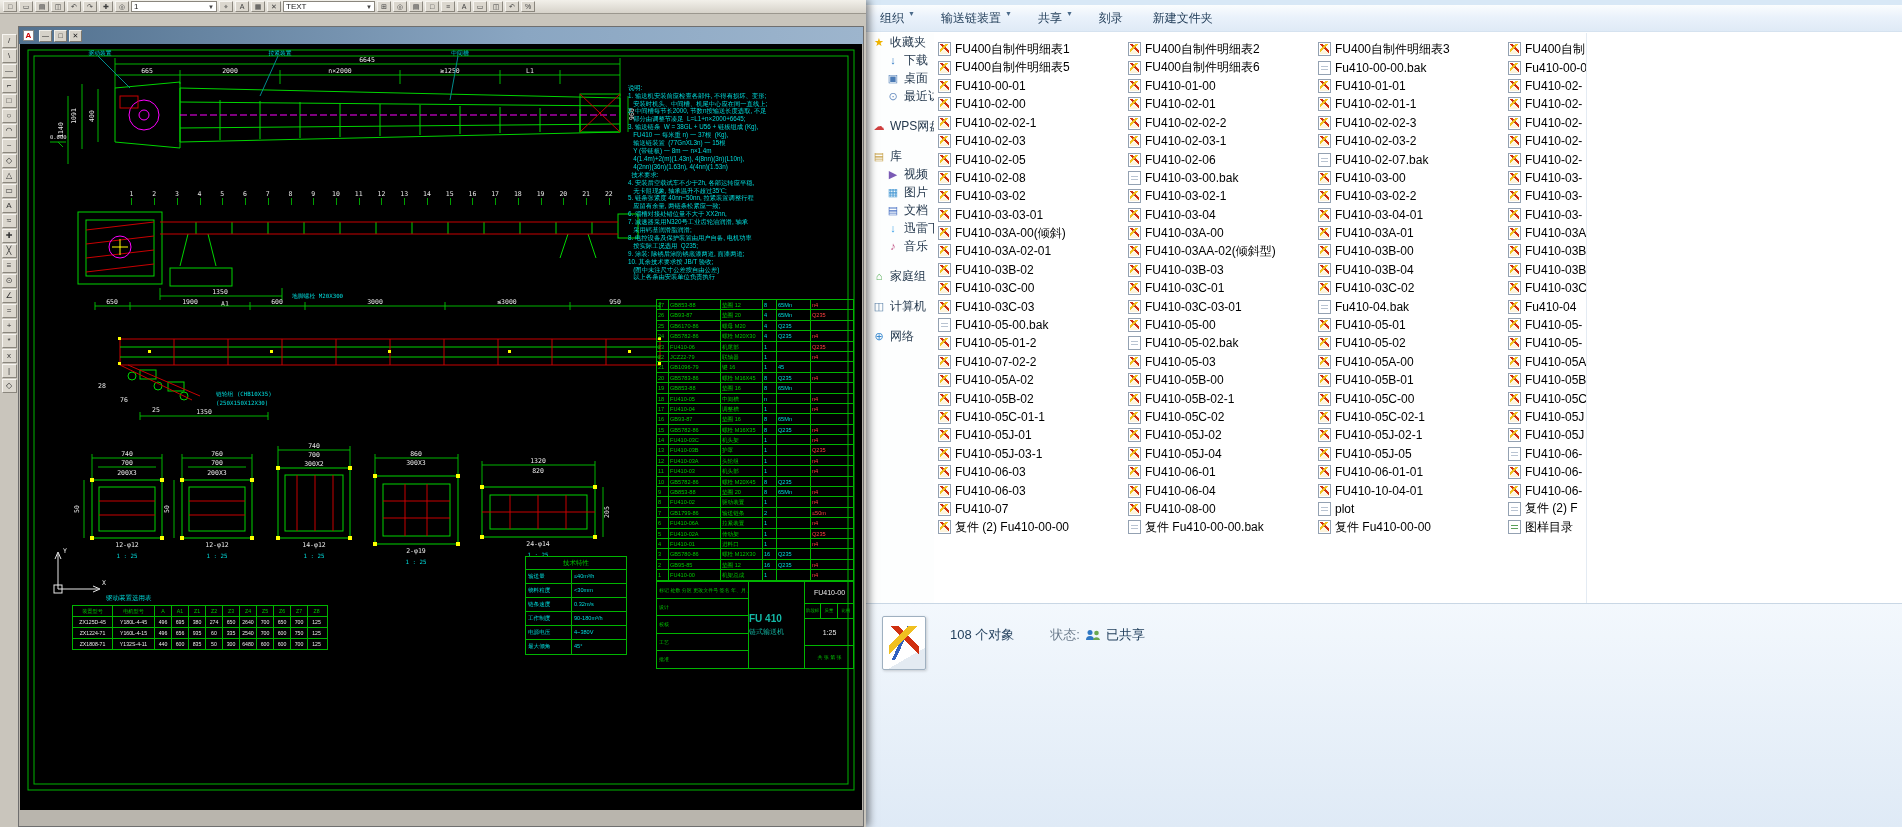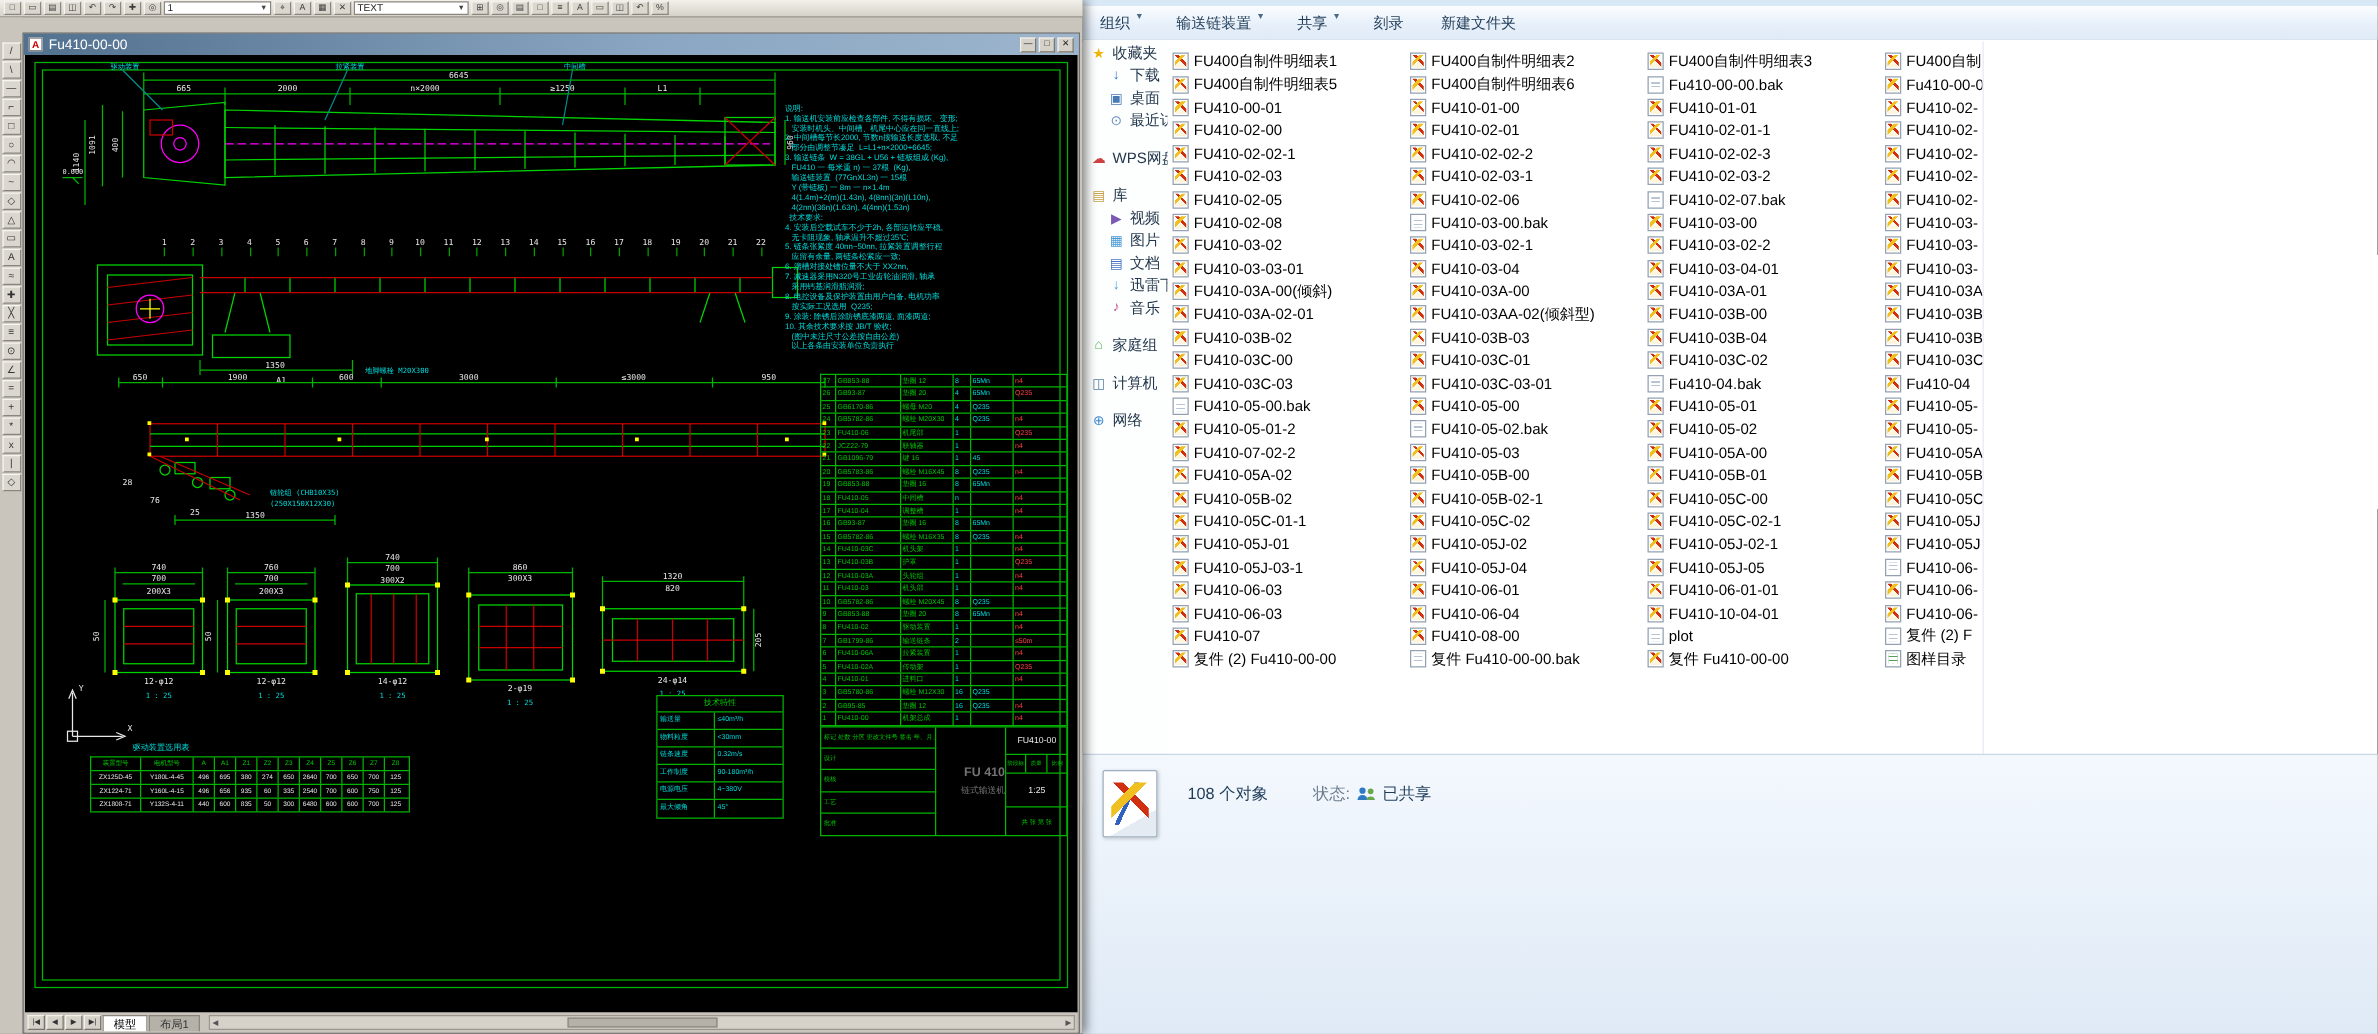--- a/index.html
+++ b/index.html
@@ -57,21 +57,21 @@
   .bom-row span:nth-child(4),.bom-row span:nth-child(5){color:#00dcdc}
   .bom-row span:nth-child(6){color:#ff4040;border-right:none}
 
   .titleblock{position:absolute;left:636px;top:537px;width:198px;height:88px;
     border:1px solid #00b400;color:#00c800}
   .tb-left{position:absolute;left:0;top:0;width:92px;height:100%;border-right:1px solid #00b400}
   .tb-left div{height:17.2px;border-bottom:1px solid #00b400;font-size:5px;
     line-height:17px;padding-left:2px;white-space:nowrap;overflow:hidden}
   .tb-left div:last-child{border-bottom:none}
   .tb-mid{position:absolute;left:92px;top:0;width:56px;height:100%;border-right:1px solid #00b400;
-    display:flex;flex-direction:column;align-items:flex-end;justify-content:center;color:#737373;gap:3px}
+    display:flex;flex-direction:column;align-items:flex-start;justify-content:center;color:#14b8a6;gap:3px}
   .tb-t1{font-size:10px;font-weight:bold}
   .tb-t2{font-size:7px}
   .tb-right{position:absolute;left:148px;top:0;width:49px;height:100%}
   .tb-code{height:22px;border-bottom:1px solid #00b400;color:#e8e8e8;font-size:7px;
     display:flex;align-items:center;justify-content:center;white-space:nowrap}
   .tb-cells{height:15px;border-bottom:1px solid #00b400;display:grid;
     grid-template-columns:1fr 1fr 1fr;font-size:4.4px}
   .tb-cells span{border-right:1px solid #00b400;line-height:14px;text-align:center;overflow:hidden}
   .tb-cells span:last-child{border-right:none}
   .tb-scale{height:27px;border-bottom:1px solid #00b400;color:#e8e8e8;font-size:7px;
@@ -231,21 +231,20 @@
       <span class="lti">+</span>
       <span class="lti">*</span>
       <span class="lti">x</span>
       <span class="lti">|</span>
       <span class="lti">◇</span>
     </div>
 
   <div class="child">
     <div class="child-titlebar">
       <span class="dwg-mini">A</span>
-      <span class="child-title">Fu410-00-00</span>
       <span style="display:flex;gap:2px">
           <span class="wbtn">—</span>
           <span class="wbtn">□</span>
           <span class="wbtn">✕</span>
         </span>
     </div>
 
     <div class="canvas">
 
       <svg class="cad-svg" viewBox="0 0 844 768">
@@ -898,35 +897,20 @@
             </div>
 
             <div class="tech-row">
               <span>最大倾角</span>
               <span>45°</span>
             </div>
           </div>
       </div>
     </div>
 
-    <div class="tabbar">
-      <span style="display:flex;gap:1px">
-          <span class="tabnav">|◀</span>
-          <span class="tabnav">◀</span>
-          <span class="tabnav">▶</span>
-          <span class="tabnav">▶|</span>
-        </span>
-      <span class="tab active">模型</span>
-      <span class="tab">布局1</span>
-      <span class="tabscroll">
-        <span>◀</span>
-        <span class="thumb"></span>
-        <span>▶</span>
-      </span>
-    </div>
   </div>
 </div>
 
 <div class="explorer">
   <div class="ex-chrome"></div>
 
   <div class="ex-toolbar">
 
       <span class="ex-tool">
         <span>组织</span>

